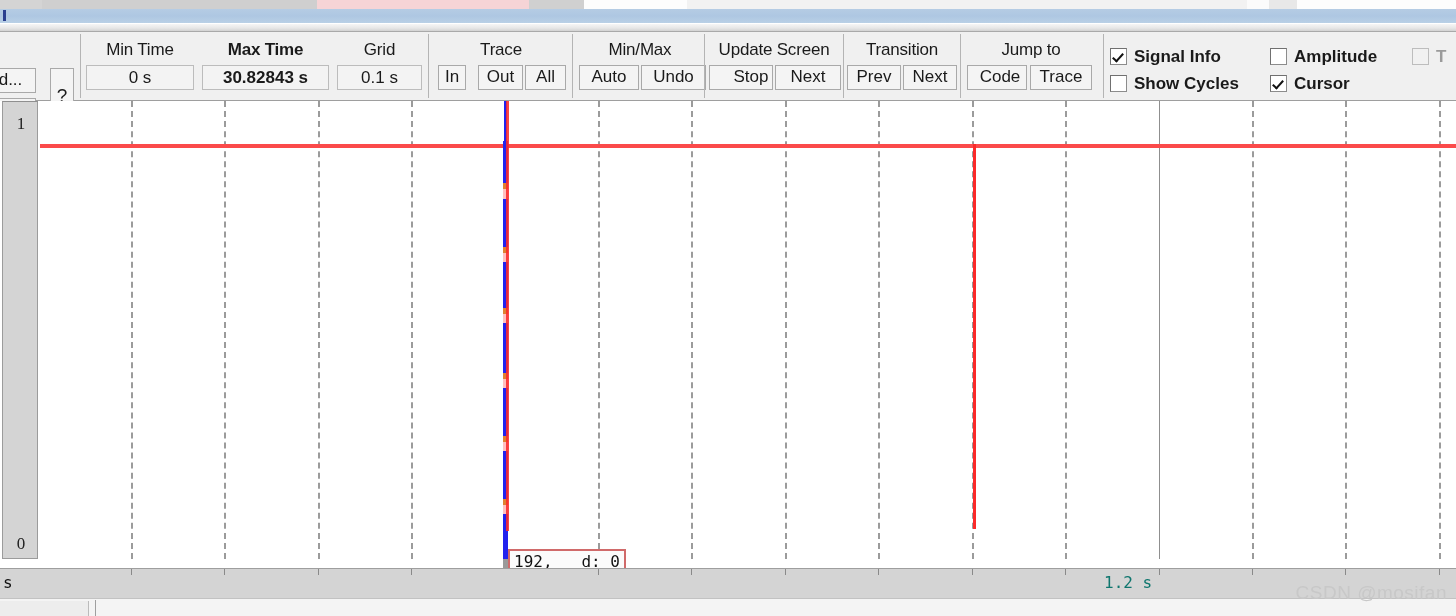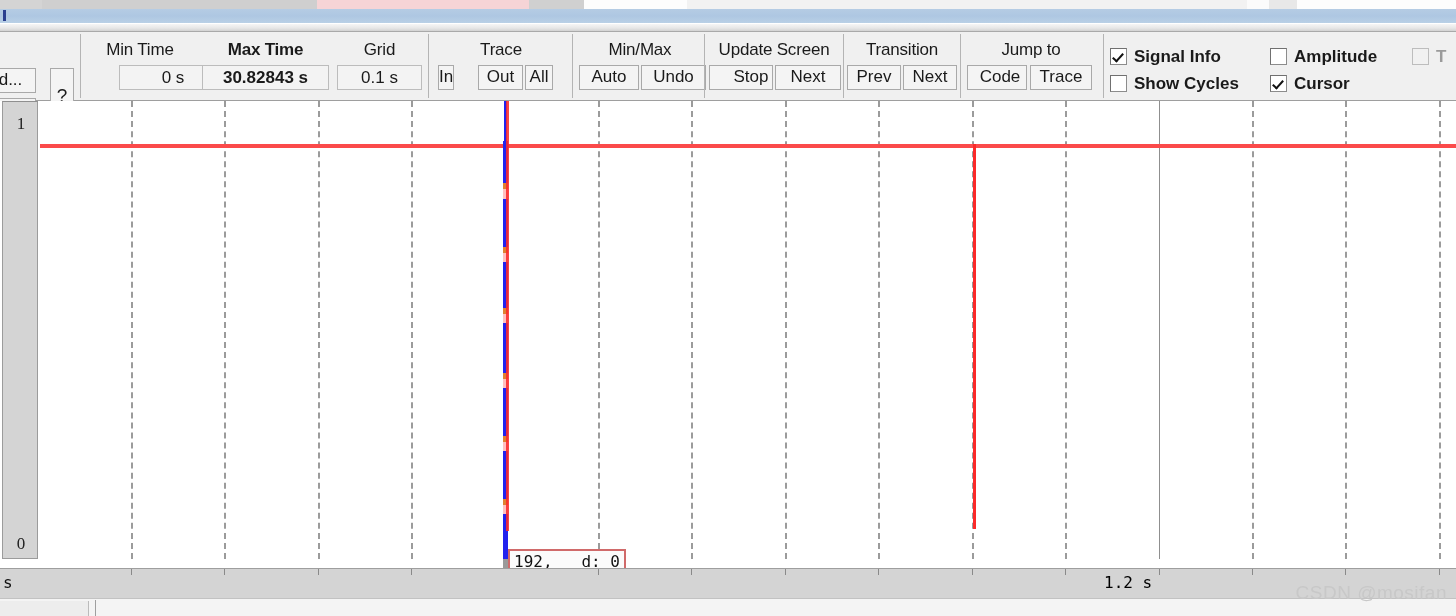--- a/index.html
+++ b/index.html
@@ -293,21 +293,21 @@
     left: 3px; top: 4px;
     font-family: "DejaVu Sans Mono", monospace;
     font-size: 16px;
     color: #111111;
   }
   .timestrip-lab {
     position: absolute;
     top: 4px;
     font-family: "DejaVu Sans Mono", monospace;
     font-size: 16px;
-    color: #000000;
+    color: #0f766e;
     white-space: nowrap;
   }
   .tick {
     position: absolute;
     top: 0;
     width: 1px; height: 6px;
     background: #8a8a8a;
   }
 
   
@@ -367,40 +367,40 @@
 
     <div class="tb-btn cut" style="left:-14px; top:36px; width:50px; height:25px;">d...</div>
     <div class="tb-btn cut" style="left:-14px; top:66px; width:50px; height:25px;">ve...</div>
 
     <div class="help-btn">?</div>
 
     <div class="tb-sep" style="left:80px;"></div>
 
     <div class="tb-group" style="left:82px; width:116px;text-decoration:underline;">
       <div class="tb-label">Min Time</div>
-      <div class="tb-field" style="left:4px; width:108px;margin-left:33px;">0 s</div>
+      <div class="tb-field" style="left:4px; width:108px;">0 s</div>
     </div>
 
     <div class="tb-group" style="left:198px; width:135px;font-weight:bold;">
       <div class="tb-label">Max Time</div>
       <div class="tb-field" style="left:4px; width:127px;">30.82843 s</div>
     </div>
 
     <div class="tb-group" style="left:333px; width:93px;">
       <div class="tb-label">Grid</div>
       <div class="tb-field" style="left:4px; width:85px;">0.1 s</div>
     </div>
 
     <div class="tb-sep" style="left:428px;"></div>
 
     <div class="tb-group" style="left:432px; width:138px;">
       <div class="tb-label">Trace</div>
-      <div class="tb-btn" style="left:6px;  width:16px;">In</div>
+      <div class="tb-btn" style="left:6px;  width:28px;">In</div>
       <div class="tb-btn" style="left:46px; width:45px;">Out</div>
-      <div class="tb-btn" style="left:93px; width:28px;">All</div>
+      <div class="tb-btn" style="left:93px; width:41px;">All</div>
     </div>
 
     <div class="tb-sep" style="left:572px;"></div>
 
     <div class="tb-group" style="left:576px; width:128px;">
       <div class="tb-label">Min/Max</div>
       <div class="tb-btn" style="left:3px;  width:60px;">Auto</div>
       <div class="tb-btn" style="left:65px; width:65px;">Undo</div>
     </div>
 

